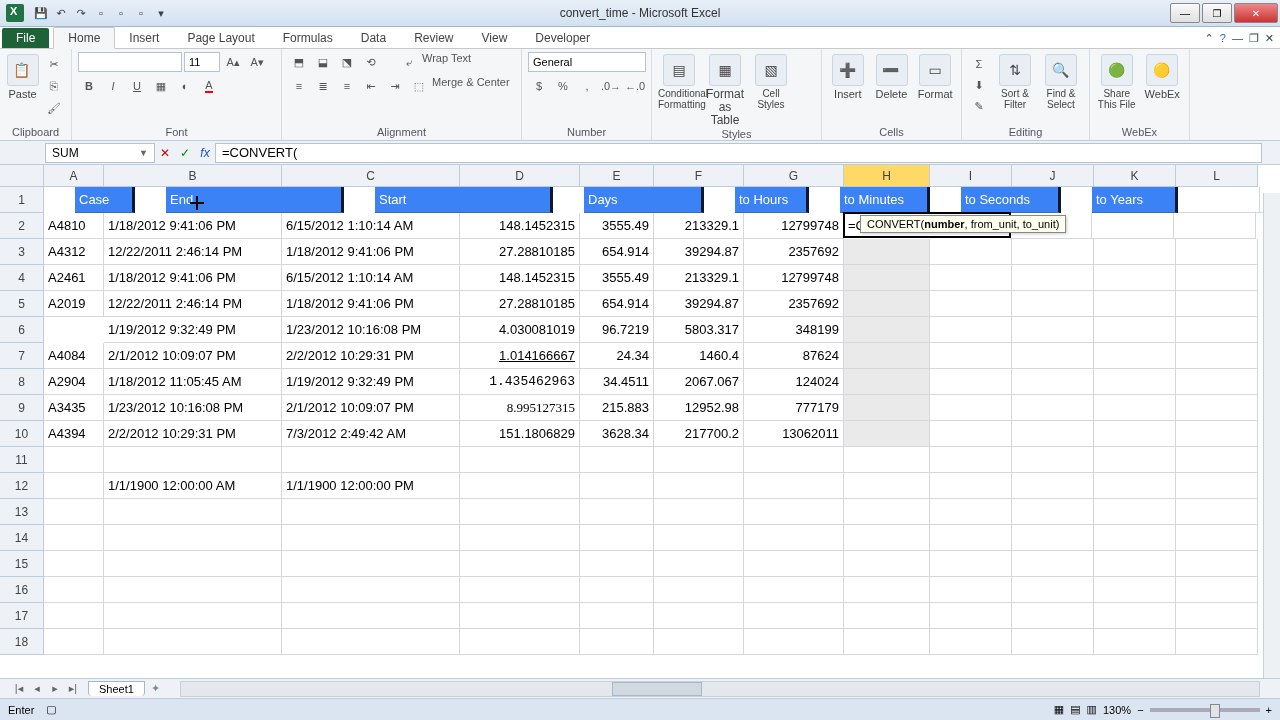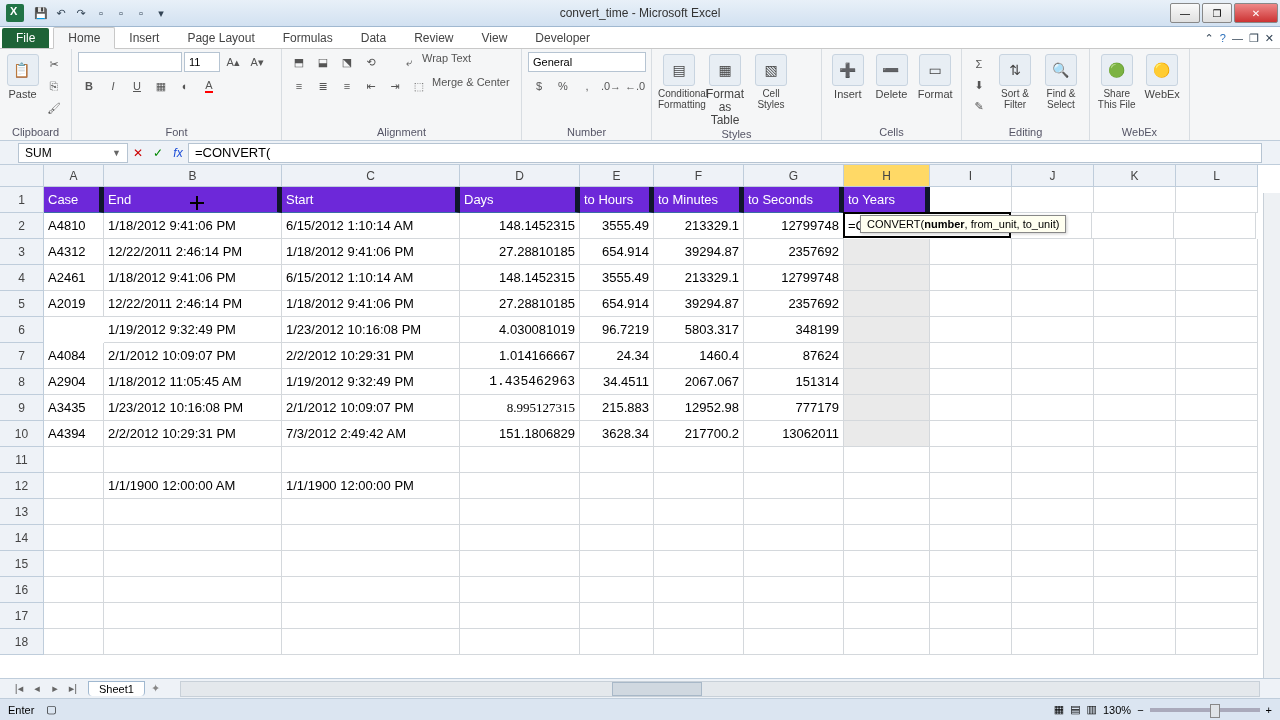--- a/index.html
+++ b/index.html
@@ -26,36 +26,36 @@
 .rgroup-label { text-align: center; font-size: 11px; color: #556; padding-bottom: 2px; }
 .rgroup-body { flex: 1; display: flex; align-items: flex-start; gap: 4px; }
 .big-btn { width: 42px; text-align: center; font-size: 11px; color: #444; }
 .big-btn .ico { width: 32px; height: 32px; margin: 2px auto; background: #e8eef4; border: 1px solid #c8d4e0; border-radius: 3px; display: flex; align-items: center; justify-content: center; font-size: 14px; }
 .mini-row { display: flex; gap: 2px; }
 .mini-btn { width: 22px; height: 20px; display: flex; align-items: center; justify-content: center; font-size: 11px; color: #555; border: 1px solid transparent; }
 .combo { height: 20px; border: 1px solid #b6c4d2; background: #fff; font-size: 11px; padding: 0 4px; display: flex; align-items: center; }
 .small-label { font-size: 11px; color: #555; white-space: nowrap; }
 
 .formula-bar { height: 24px; display: flex; align-items: center; border-bottom: 1px solid #bfcddb; background: #eef2f7; }
-.name-box { width: 110px; height: 20px; margin-left: 18px; border: 1px solid #b6c4d2; background: #fff; font-size: 12px; display: flex; align-items: center; padding: 0 6px; }
+.name-box { width: 110px; height: 20px; margin-left: 45px; border: 1px solid #b6c4d2; background: #fff; font-size: 12px; display: flex; align-items: center; padding: 0 6px; }
 .name-box .dd { margin-left: auto; font-size: 9px; color: #666; }
 .fb-btn { width: 20px; height: 20px; display: flex; align-items: center; justify-content: center; font-size: 12px; color: #1d4ed8; }
 .fb-input { flex: 1; height: 20px; border: 1px solid #b6c4d2; background: #fff; font-size: 13px; padding: 0 6px; display: flex; align-items: center; margin-right: 18px; }
 
 .grid-wrap { position: relative; height: 524px; overflow: hidden; background: #fff; }
 .corner { position: absolute; left: 0; top: 0; width: 44px; height: 22px; background: #eef2f7; border-right: 1px solid #bfcddb; border-bottom: 1px solid #bfcddb; }
 .col-headers { position: absolute; left: 44px; top: 0; height: 22px; display: flex; }
 .col-h { height: 22px; background: #eef2f7; border-right: 1px solid #bfcddb; border-bottom: 1px solid #bfcddb; text-align: center; font-size: 12px; color: #444; display: flex; align-items: center; justify-content: center; }
 .col-h.active { background: #ffd966; }
 .row-headers { position: absolute; left: 0; top: 22px; width: 44px; }
 .row-h { height: 26px; width: 44px; background: #eef2f7; border-right: 1px solid #bfcddb; border-bottom: 1px solid #bfcddb; text-align: center; font-size: 12px; color: #444; display: flex; align-items: center; justify-content: center; }
 .cells { position: absolute; left: 44px; top: 22px; }
 .row { display: flex; height: 26px; }
 .cell { height: 26px; border-right: 1px solid #d4d8dc; border-bottom: 1px solid #d4d8dc; font-size: 13px; padding: 0 4px; display: flex; align-items: center; background: #fff; overflow: hidden; white-space: nowrap; }
-.cell.hdr { background: #6d28d9; color: #fff; border-right: 5px solid #0f172a; border-bottom: 1px solid #3a6ea5; }
+.cell.hdr { background: #3b82f6; color: #fff; border-right: 3px solid #0f172a; border-bottom: 1px solid #3a6ea5; margin-left: 31px; }
 .cell.num { justify-content: flex-end; }
 .cell.sel-output { background: #eaeaea; }
 .cell.editing { background: #fff; border: 2px solid #000; margin: -1px; z-index: 5; position: relative; padding-left: 3px; overflow: visible; }
 .tooltip { position: absolute; background: #fffff0; border: 1px solid #888; font-size: 11px; padding: 2px 6px; z-index: 20; box-shadow: 1px 1px 3px rgba(0,0,0,.2); }
 .tooltip b { font-weight: bold; }
 
 .vscroll { position: absolute; right: 0; top: 193px; width: 17px; height: 487px; background: #eef1f4; border-left: 1px solid #c8d0d8; }
 .sheet-tabs { position: absolute; left: 0; bottom: 22px; height: 20px; width: 100%; background: #eef2f7; border-top: 1px solid #bfcddb; display: flex; align-items: center; font-size: 11px; }
 .sheet-nav { display: flex; margin-left: 10px; }
 .sheet-nav span { width: 18px; text-align: center; color: #666; }
@@ -396,38 +396,38 @@
         <div class="cell sel-output" style="width: 86px;"></div>
         <div class="cell" style="width: 82px;"></div>
         <div class="cell" style="width: 82px;"></div>
         <div class="cell" style="width: 82px;"></div>
         <div class="cell" style="width: 82px;"></div>
       </div>
       <div class="row">
         <div class="cell" style="width: 60px;">A4084</div>
         <div class="cell" style="width: 178px;">2/1/2012 10:09:07 PM</div>
         <div class="cell" style="width: 178px;">2/2/2012 10:29:31 PM</div>
-        <div class="cell num" style="width: 120px;">1.014166667</div>
+        <div class="cell num" style="width: 120px; text-decoration: underline;">1.014166667</div>
         <div class="cell num" style="width: 74px;">24.34</div>
         <div class="cell num" style="width: 90px;">1460.4</div>
         <div class="cell num" style="width: 100px;">87624</div>
         <div class="cell sel-output" style="width: 86px;"></div>
         <div class="cell" style="width: 82px;"></div>
         <div class="cell" style="width: 82px;"></div>
         <div class="cell" style="width: 82px;"></div>
         <div class="cell" style="width: 82px;"></div>
       </div>
       <div class="row">
         <div class="cell" style="width: 60px;">A2904</div>
         <div class="cell" style="width: 178px;">1/18/2012 11:05:45 AM</div>
         <div class="cell" style="width: 178px;">1/19/2012 9:32:49 PM</div>
         <div class="cell num" style="width: 120px; font-family: Liberation Mono, monospace;">1.435462963</div>
         <div class="cell num" style="width: 74px;">34.4511</div>
         <div class="cell num" style="width: 90px;">2067.067</div>
-        <div class="cell num" style="width: 100px;">151314</div>
+        <div class="cell num" style="width: 100px;">124024</div>
         <div class="cell sel-output" style="width: 86px;"></div>
         <div class="cell" style="width: 82px;"></div>
         <div class="cell" style="width: 82px;"></div>
         <div class="cell" style="width: 82px;"></div>
         <div class="cell" style="width: 82px;"></div>
       </div>
       <div class="row">
         <div class="cell" style="width: 60px;">A3435</div>
         <div class="cell" style="width: 178px;">1/23/2012 10:16:08 PM</div>
         <div class="cell" style="width: 178px;">2/1/2012 10:09:07 PM</div>

